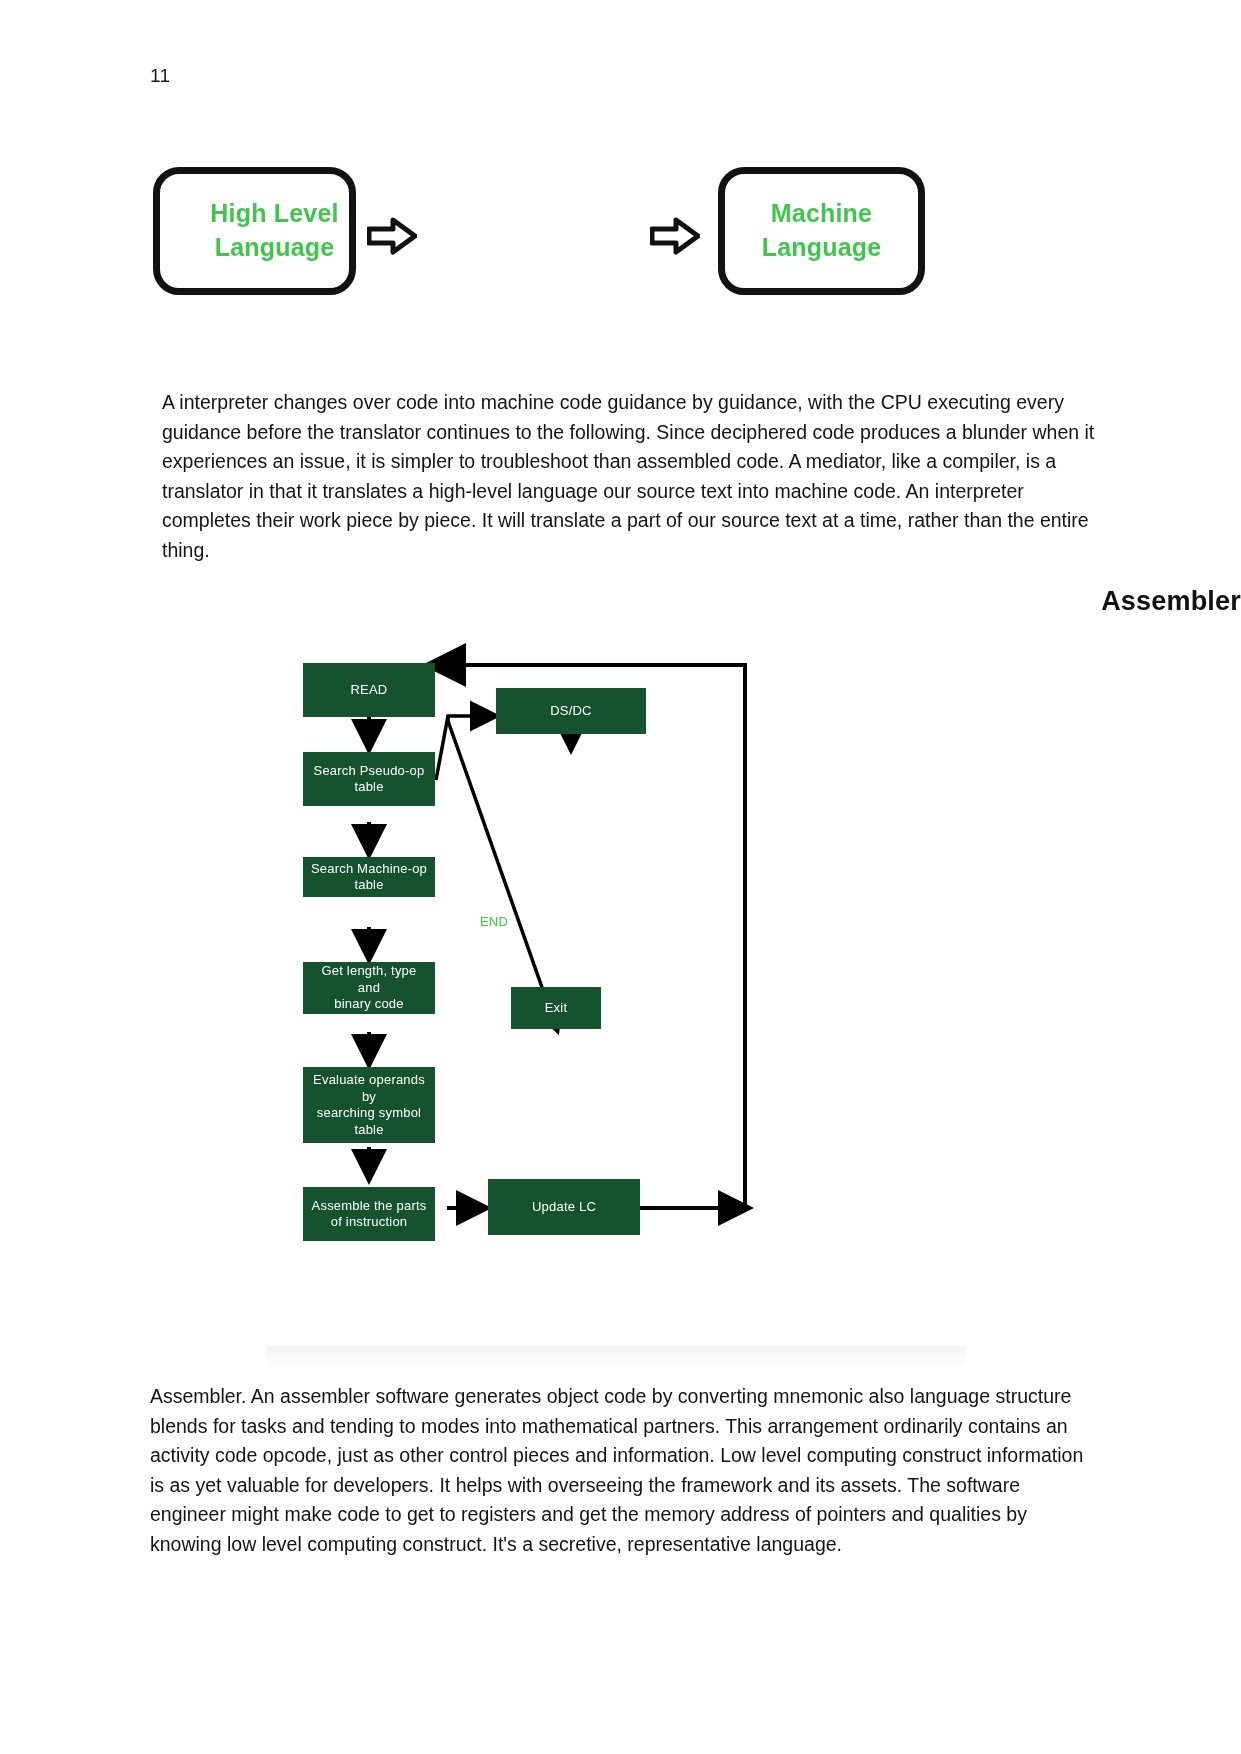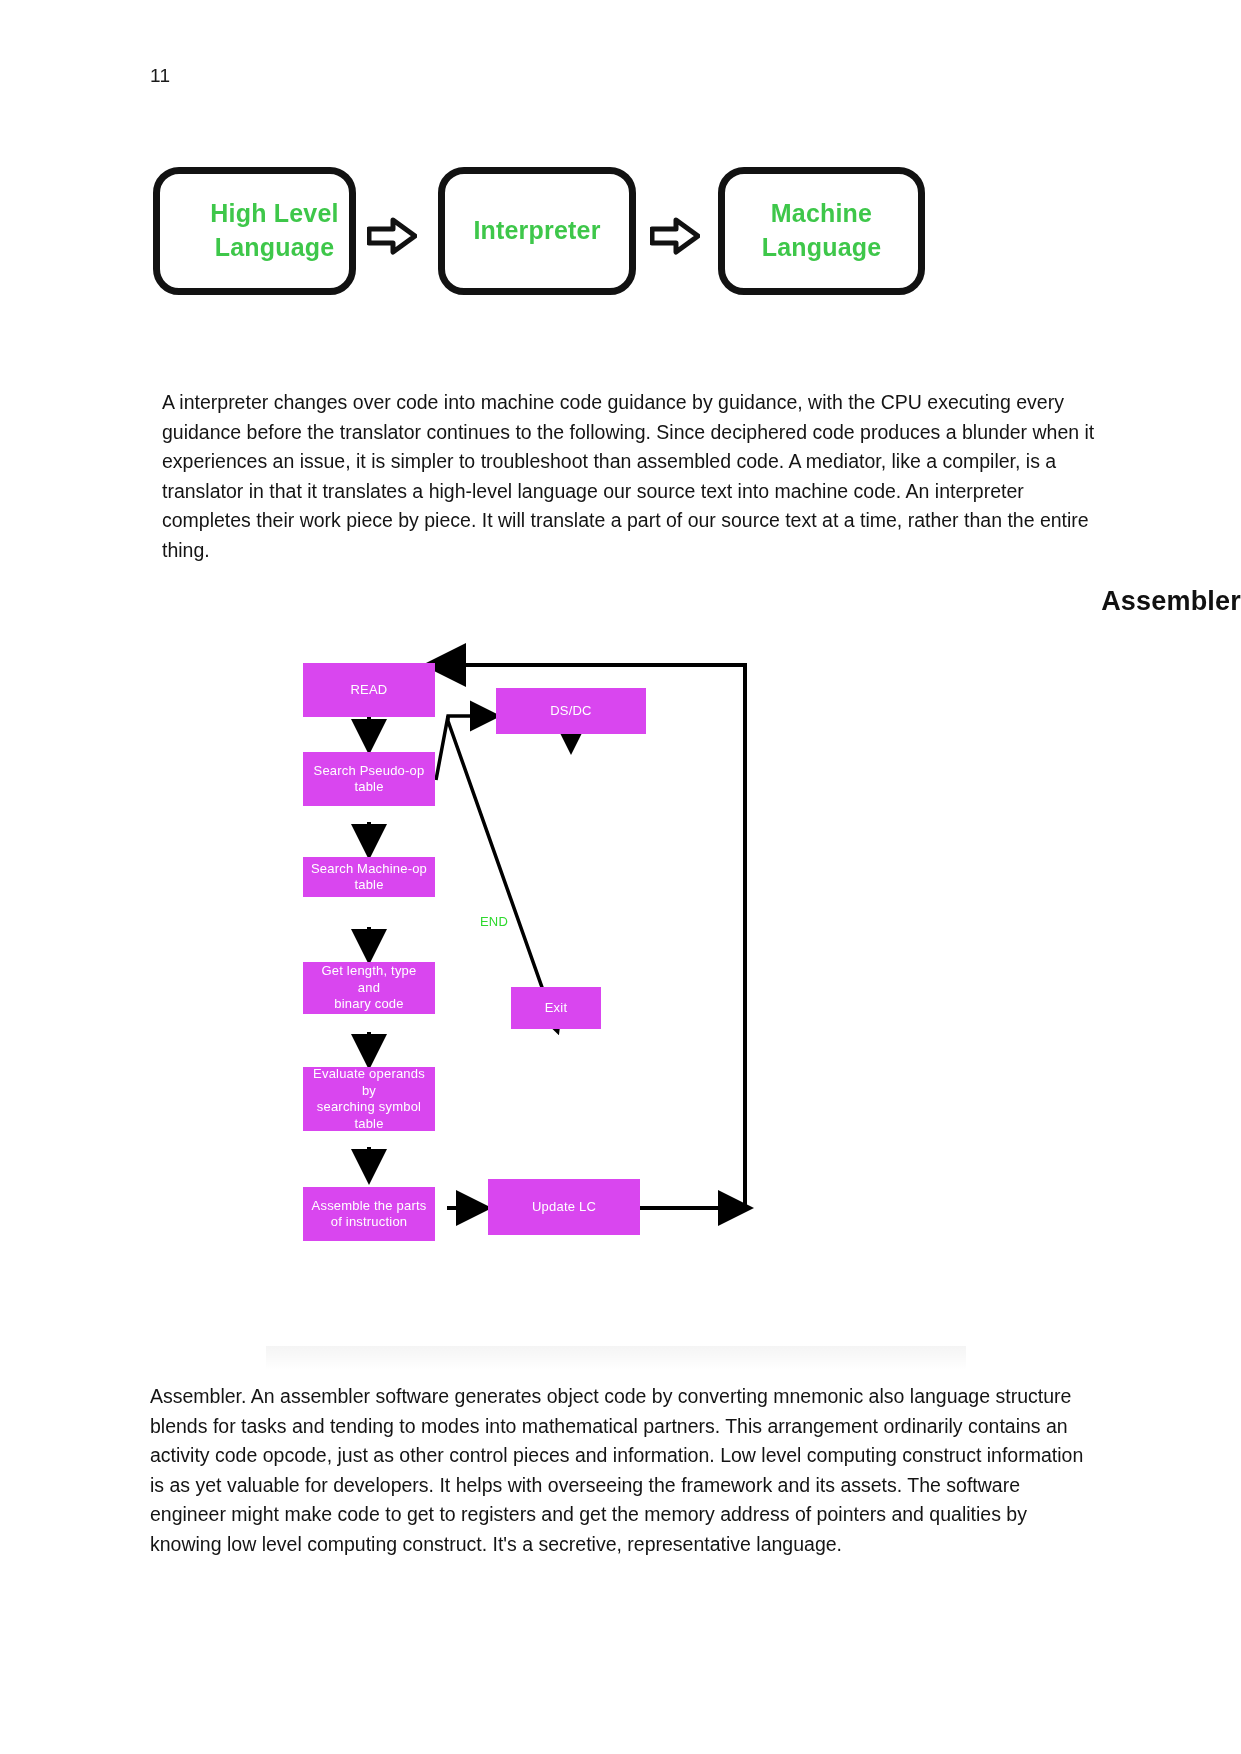--- a/index.html
+++ b/index.html
@@ -114,21 +114,21 @@
   .flow-shadow {
     position: absolute;
     left: 0;
     bottom: 0;
     width: 700px;
     height: 24px;
     background: linear-gradient(to bottom, rgba(0,0,0,0.045), rgba(0,0,0,0));
   }
   .fnode {
     position: absolute;
-    background: #d946ef;
+    background: #14532d;
     color: #ffffff;
     display: flex;
     align-items: center;
     justify-content: center;
     text-align: center;
     font-size: 13px;
     line-height: 16.5px;
     box-sizing: border-box;
     padding: 2px 6px;
     letter-spacing: .2px;
@@ -162,23 +162,20 @@
     <div class="interp-box" id="ibox0">
       <span>High Level<br>Language</span>
     </div>
 
     <div class="block-arrow" id="iarrow0">
       <svg viewBox="0 0 50 38" xmlns="http://www.w3.org/2000/svg">
         <path d="M2 12 L26 12 L26 3 L48 19 L26 35 L26 26 L2 26 Z" fill="#ffffff" stroke="#111111" stroke-width="5" stroke-linejoin="round"></path>
       </svg>
     </div>
 
-    <div class="interp-box" id="ibox1">
-      <span>Interpreter</span>
-    </div>
 
     <div class="block-arrow" id="iarrow1">
       <svg viewBox="0 0 50 38" xmlns="http://www.w3.org/2000/svg">
         <path d="M2 12 L26 12 L26 3 L48 19 L26 35 L26 26 L2 26 Z" fill="#ffffff" stroke="#111111" stroke-width="5" stroke-linejoin="round"></path>
       </svg>
     </div>
 
     <div class="interp-box" id="ibox2">
       <span>Machine<br>Language</span>
     </div>
@@ -228,21 +225,21 @@
     </div>
 
     <div class="fnode" style="left:37px;  top:202px; width:132px; height:40px;">
       <span>Search Machine-op<br>table</span>
     </div>
 
     <div class="fnode" style="left:37px;  top:307px; width:132px; height:52px;">
       <span>Get length, type and<br>binary code</span>
     </div>
 
-    <div class="fnode" style="left:37px;  top:412px; width:132px; height:64px;">
+    <div class="fnode" style="left:37px;  top:412px; width:132px; height:76px;">
       <span>Evaluate operands by<br>searching symbol<br>table</span>
     </div>
 
     <div class="fnode" style="left:37px;  top:532px; width:132px; height:54px;">
       <span>Assemble the parts<br>of instruction</span>
     </div>
 
     <div class="fnode" style="left:230px; top:33px;  width:150px; height:46px;">
       <span>DS/DC</span>
     </div>

